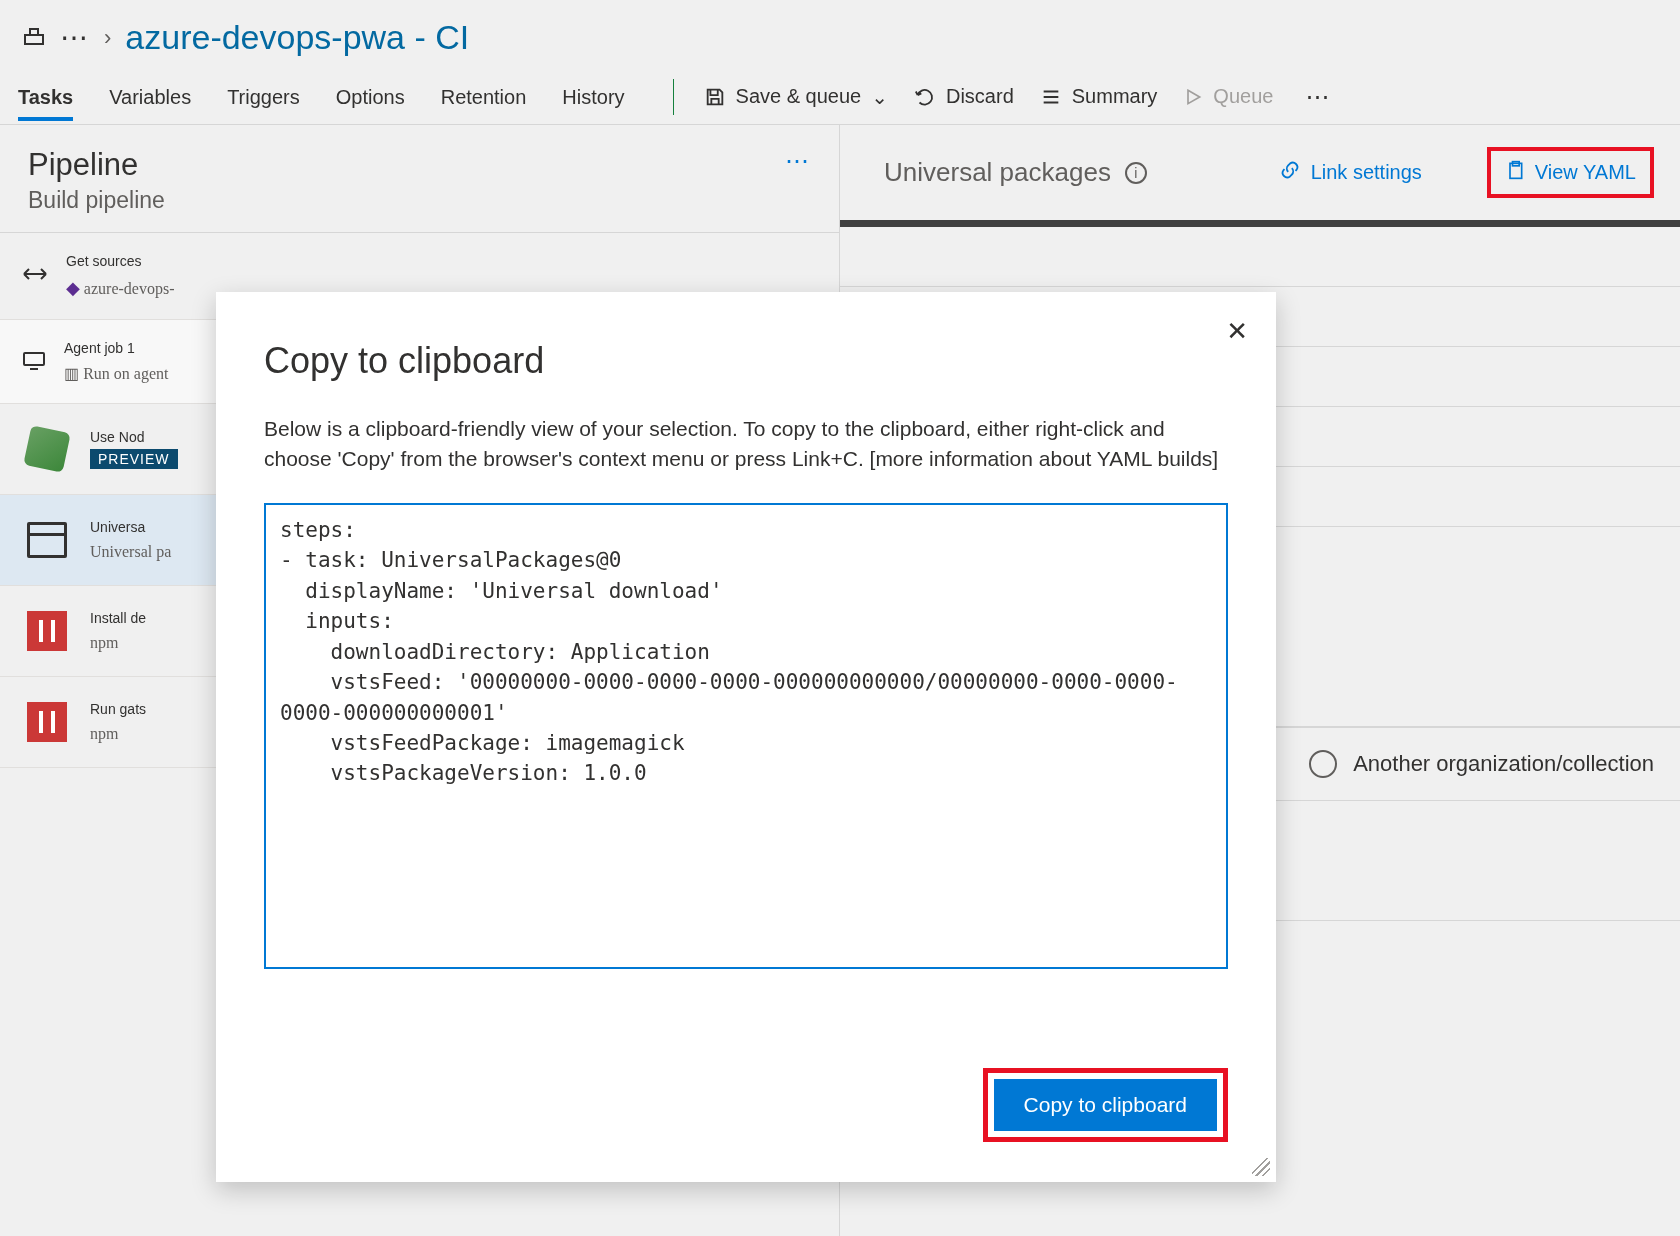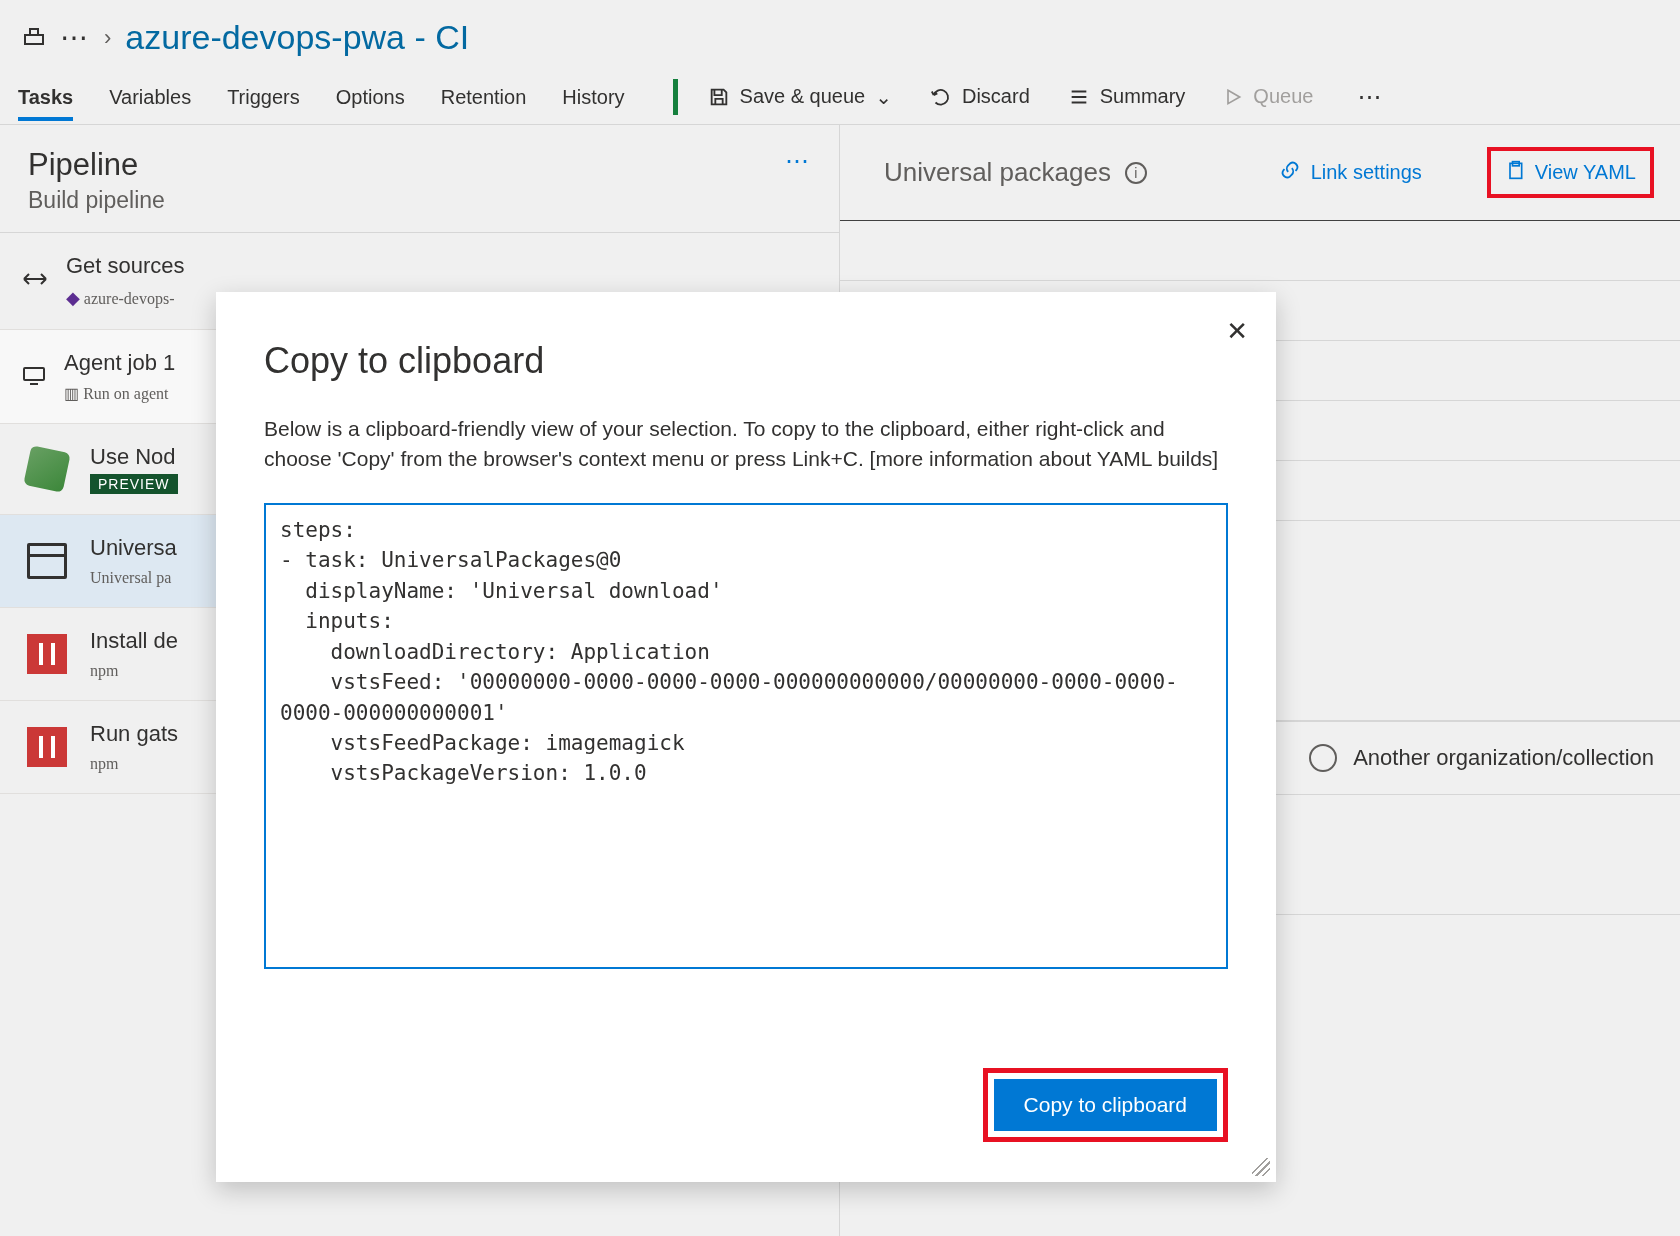--- a/index.html
+++ b/index.html
@@ -56,24 +56,24 @@
   }
   .tab.active {
     color: #323130;
     font-weight: 600;
     border-bottom: 4px solid #0078d4;
     padding-bottom: 8px;
   }
   .tab-actions {
     display: flex;
     align-items: center;
-    gap: 38px;
+    gap: 26px;
     margin-left: 48px;
     padding-left: 30px;
-    border-left: 5px solid #15803d;
+    border-left: 1px solid #15803d;
     height: 36px;
     justify-content: flex-end;
   }
   .action-btn {
     display: flex;
     align-items: center;
     gap: 10px;
     font-size: 20px;
     color: #323130;
     cursor: pointer;
@@ -123,24 +123,24 @@
   }
   .task-row .t-icon {
     width: 50px;
     height: 50px;
     display: flex;
     align-items: center;
     justify-content: center;
     font-size: 28px;
   }
   .task-row .t-main { display: flex; flex-direction: column; }
-  .task-row .t-title { font-size: 22px; }
+  .task-row .t-title { font-size: 14px; }
   .task-row .t-sub { font-size: 16px; color: #605e5c; margin-top: 8px; font-family: Liberation Serif, serif; }
   .preview-badge {
-    background: #14532d;
+    background: #0c4a6e;
     color: #fff;
     font-size: 14px;
     padding: 2px 8px;
     display: inline-block;
     margin-top: 4px;
     letter-spacing: 1px;
   }
   .gs-icon { font-size: 20px; }
   .vs-icon { color: #5c2d91; font-size: 18px; }
 
@@ -149,21 +149,21 @@
   .box-icon::before { content:""; position:absolute; top:8px; left:0; right:0; height:3px; background:#323130; }
   .npm-icon { width:40px; height:40px; background:#cb3837; display:flex; align-items:center; justify-content:center; }
   .npm-icon .inner { width:16px; height:22px; border:4px solid #fff; border-top:none; border-bottom:none; }
 
   
   .rp-header {
     display: flex;
     align-items: center;
     justify-content: space-between;
     padding: 22px 26px 22px 44px;
-    border-bottom: 1px solid #404040;
+    border-bottom: 7px solid #404040;
   }
   .rp-title {
     font-size: 26px;
     color: #605e5c;
     display: flex;
     align-items: center;
     gap: 14px;
   }
   .info-icon {
     width: 22px; height: 22px; border: 2px solid #605e5c; border-radius: 50%;

